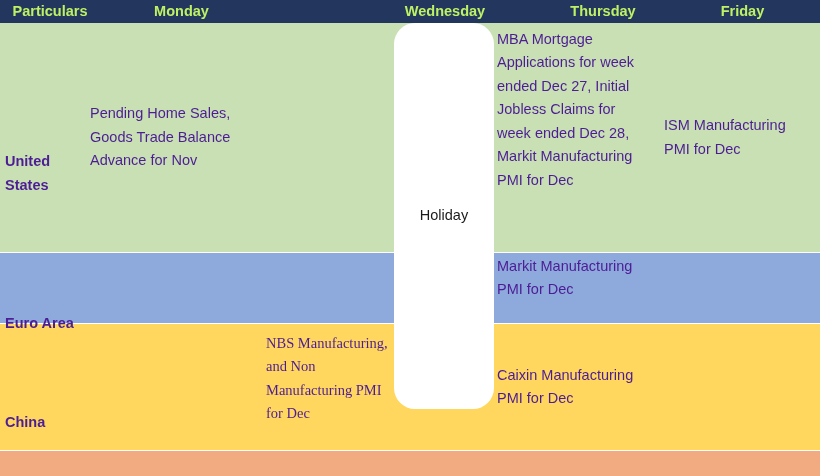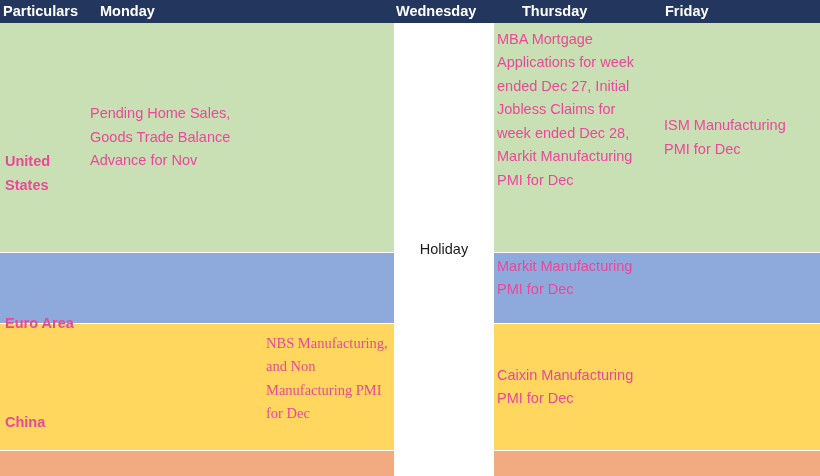--- a/index.html
+++ b/index.html
@@ -28,25 +28,26 @@
     top: 0;
     width: 820px;
     height: 23px;
     background: #22365e;
   }
   .header-cell {
     position: absolute;
     top: 0;
     height: 37px;
     line-height: 23px;
-    color: #ffffff;
+    color: #bef264;
     font-weight: bold;
     font-size: 14.5px;
     white-space: nowrap;
     overflow: hidden;
+    text-align: center;
   }
 
   
   .body-area {
     position: absolute;
     left: 0;
     top: 23px;
     width: 820px;
     height: 453px;
   }
@@ -60,38 +61,39 @@
   .band-euro   { top: 230px; height: 70px;  background: #8ea9dc; }
   .band-china  { top: 301px; height: 126px; background: #ffd75e; }
   .band-japan  { top: 428px; height: 25px;  background: #f2ab81; }
 
   
   .wednesday-col {
     position: absolute;
     left: 394px;
     top: 0px;
     width: 100px;
-    height: 453px;
+    height: 386px;
     background: #ffffff;
     display: flex;
     align-items: center;
     justify-content: center;
+    border-radius: 21px;
   }
   .wednesday-label {
     font-size: 14.5px;
     color: #1a1a1a;
     line-height: 1.45;
     text-align: center;
   }
 
   
   .cell {
     position: absolute;
     font-size: 14.5px;
-    color: #ec4899;
+    color: #4c1d95;
     line-height: 1.62;
     box-sizing: border-box;
   }
   .cell-label {
     font-weight: bold;
     display: flex;
     align-items: center;
     margin-top: 36px;
   }
   .cell-mid {

